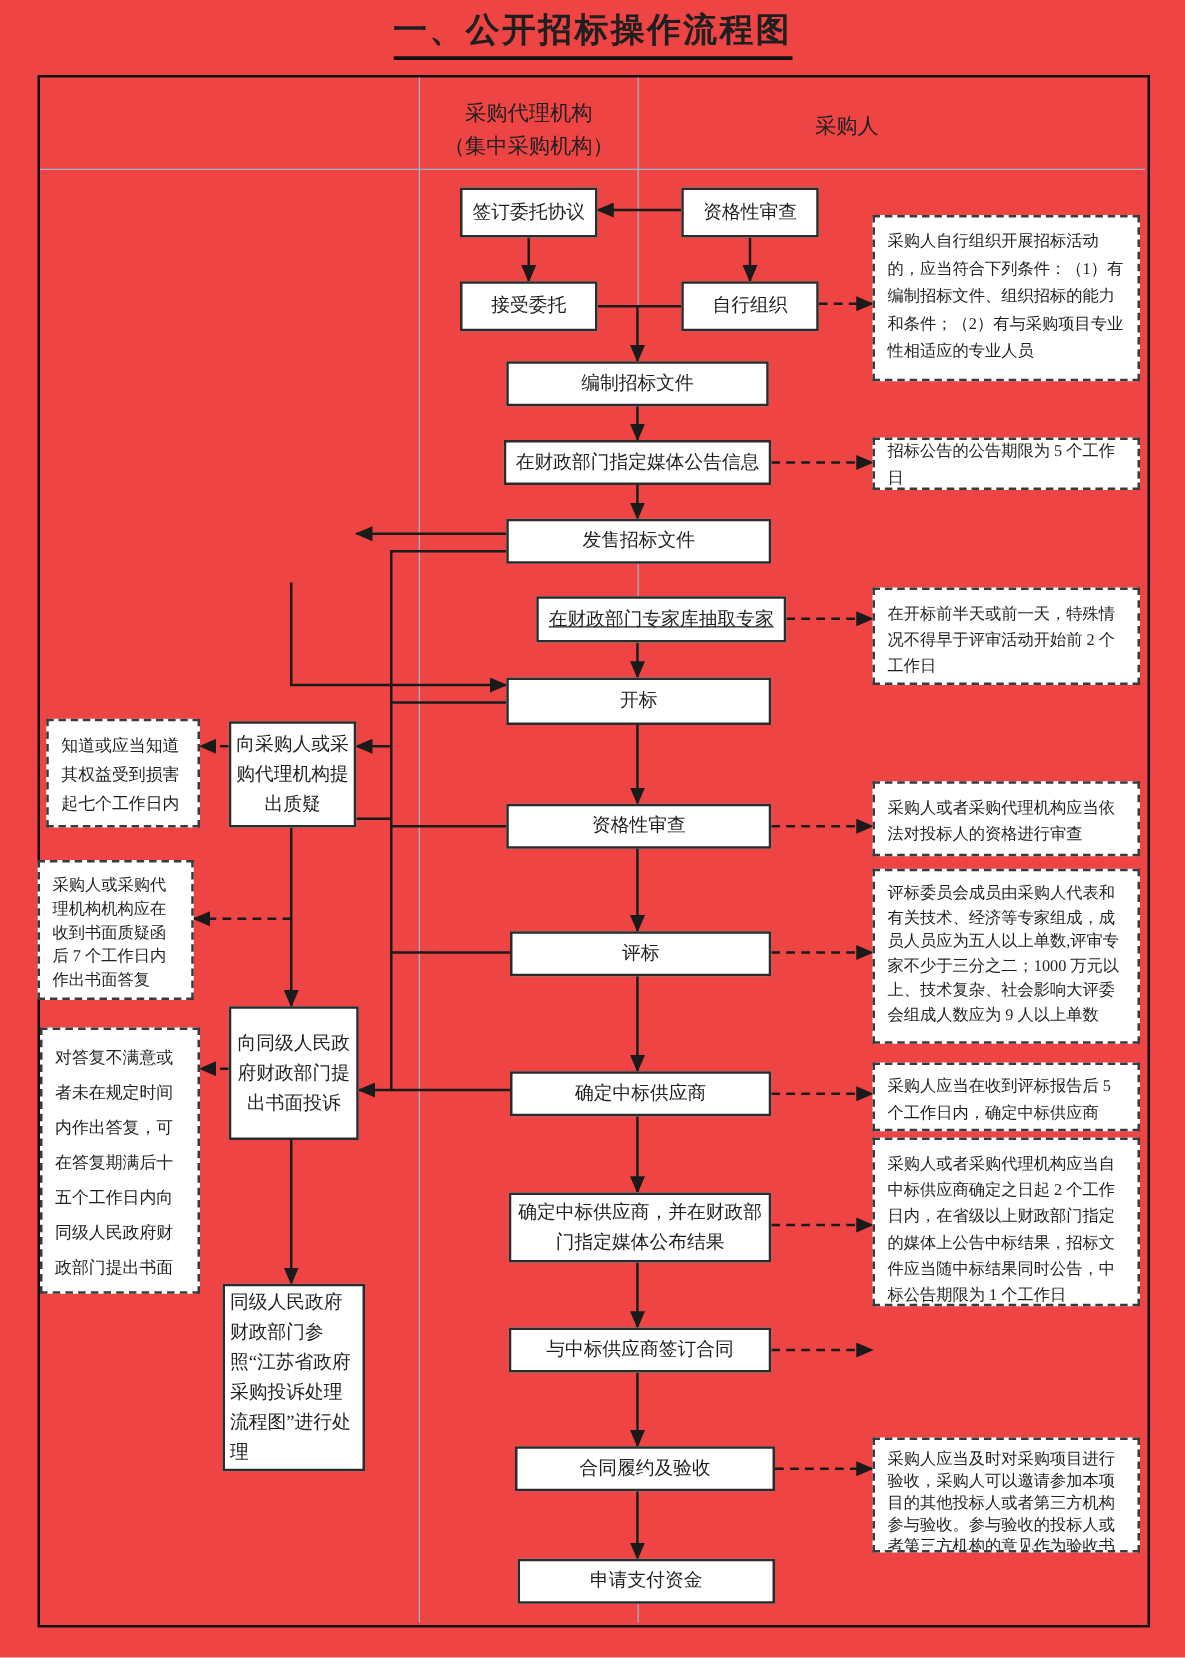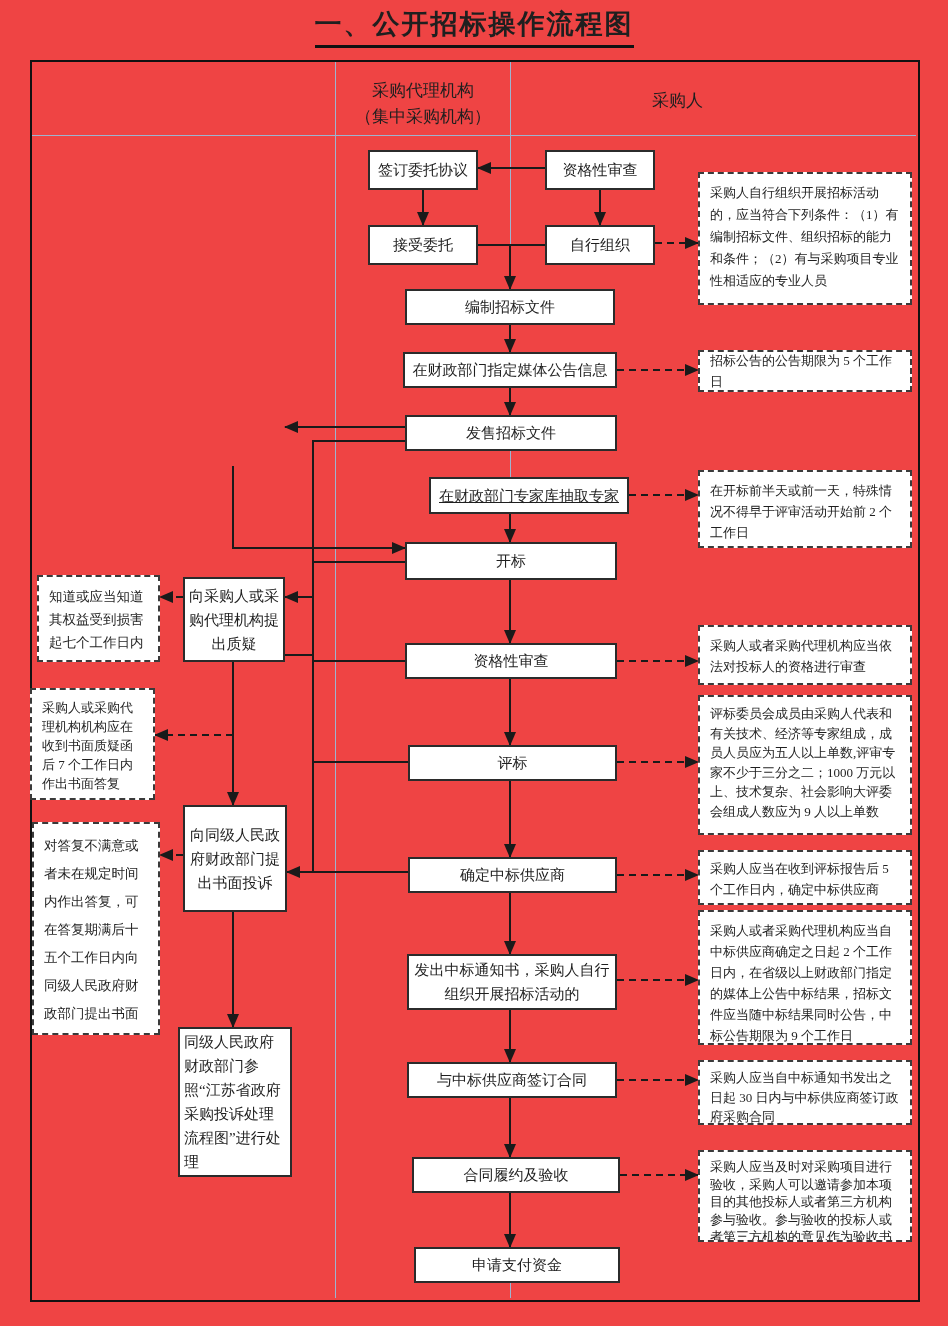--- a/index.html
+++ b/index.html
@@ -96,36 +96,35 @@
   <div class="node" style="left:368px;top:225px;width:110px;height:40px;">接受委托</div>
   <div class="node" style="left:545px;top:225px;width:110px;height:40px;">自行组织</div>
   <div class="node" style="left:405px;top:289px;width:210px;height:34px;">编制招标文件</div>
   <div class="node" style="left:403px;top:352px;width:214px;height:36px;">在财政部门指定媒体公告信息</div>
   <div class="node" style="left:405px;top:415px;width:212px;height:36px;">发售招标文件</div>
   <div class="node" style="left:429px;top:477px;width:200px;height:37px;text-decoration:underline;">在财政部门专家库抽取专家</div>
   <div class="node" style="left:405px;top:542px;width:212px;height:38px;">开标</div>
   <div class="node" style="left:405px;top:643px;width:212px;height:36px;">资格性审查</div>
   <div class="node" style="left:408px;top:745px;width:209px;height:36px;">评标</div>
   <div class="node" style="left:408px;top:857px;width:209px;height:36px;">确定中标供应商</div>
-  <div class="node multi" style="left:407px;top:954px;width:210px;height:56px;">发出中标通知书，采购人自行组织开展招标活动的</div>
+  <div class="node multi" style="left:407px;top:954px;width:210px;height:56px;">确定中标供应商，并在财政部门指定媒体公布结果</div>
   <div class="node" style="left:407px;top:1062px;width:210px;height:35px;">与中标供应商签订合同</div>
   <div class="node" style="left:412px;top:1157px;width:208px;height:35px;">合同履约及验收</div>
   <div class="node" style="left:414px;top:1247px;width:206px;height:35px;">申请支付资金</div>
 
   <div class="node multi" style="left:183px;top:577px;width:102px;height:85px;">向采购人或采购代理机构提出质疑</div>
   <div class="node multi" style="left:183px;top:805px;width:104px;height:107px;">向同级人民政府财政部门提出书面投诉</div>
   <div class="node multi" style="left:178px;top:1027px;width:114px;height:150px;text-align:left;justify-content:flex-start;">同级人民政府财政部门参照“江苏省政府采购投诉处理流程图”进行处理</div>
 
   <div class="note" style="left:37px;top:575px;width:123px;height:87px;font-size:13.5px;line-height:23px;">知道或应当知道其权益受到损害起七个工作日内</div>
   <div class="note" style="left:30px;top:688px;width:125px;height:112px;line-height:19px;">采购人或采购代理机构机构应在收到书面质疑函后 7 个工作日内作出书面答复</div>
   <div class="note" style="left:32px;top:822px;width:128px;height:213px;line-height:28px;font-size:13.5px;">对答复不满意或者未在规定时间内作出答复，可在答复期满后十五个工作日内向同级人民政府财政部门提出书面投诉</div>
 
   <div class="note" style="left:698px;top:172px;width:214px;height:133px;line-height:22px;">采购人自行组织开展招标活动的，应当符合下列条件：（1）有编制招标文件、组织招标的能力和条件；（2）有与采购项目专业性相适应的专业人员</div>
   <div class="note center" style="left:698px;top:350px;width:214px;height:42px;">招标公告的公告期限为 5 个工作日</div>
   <div class="note" style="left:698px;top:470px;width:214px;height:78px;">在开标前半天或前一天，特殊情况不得早于评审活动开始前 2 个工作日</div>
   <div class="note" style="left:698px;top:625px;width:214px;height:60px;">采购人或者采购代理机构应当依法对投标人的资格进行审查</div>
   <div class="note" style="left:698px;top:695px;width:214px;height:140px;line-height:19.5px;padding-top:7px;">评标委员会成员由采购人代表和有关技术、经济等专家组成，成员人员应为五人以上单数,评审专家不少于三分之二；1000 万元以上、技术复杂、社会影响大评委会组成人数应为 9 人以上单数</div>
   <div class="note" style="left:698px;top:850px;width:214px;height:55px;padding-top:6px;">采购人应当在收到评标报告后 5 个工作日内，确定中标供应商</div>
-  <div class="note" style="left:698px;top:910px;width:214px;height:135px;line-height:21px;">采购人或者采购代理机构应当自中标供应商确定之日起 2 个工作日内，在省级以上财政部门指定的媒体上公告中标结果，招标文件应当随中标结果同时公告，中标公告期限为 9 个工作日</div>
-  <div class="note" style="left:698px;top:1060px;width:214px;height:65px;line-height:19.5px;padding-top:6px;">采购人应当自中标通知书发出之日起 30 日内与中标供应商签订政府采购合同</div>
+  <div class="note" style="left:698px;top:910px;width:214px;height:135px;line-height:21px;">采购人或者采购代理机构应当自中标供应商确定之日起 2 个工作日内，在省级以上财政部门指定的媒体上公告中标结果，招标文件应当随中标结果同时公告，中标公告期限为 1 个工作日</div>
   <div class="note" style="left:698px;top:1150px;width:214px;height:92px;line-height:17.5px;padding-top:6px;">采购人应当及时对采购项目进行验收，采购人可以邀请参加本项目的其他投标人或者第三方机构参与验收。参与验收的投标人或者第三方机构的意见作为验收书的参考资料一并存档</div>
 
 </div>
 
 </body></html>

